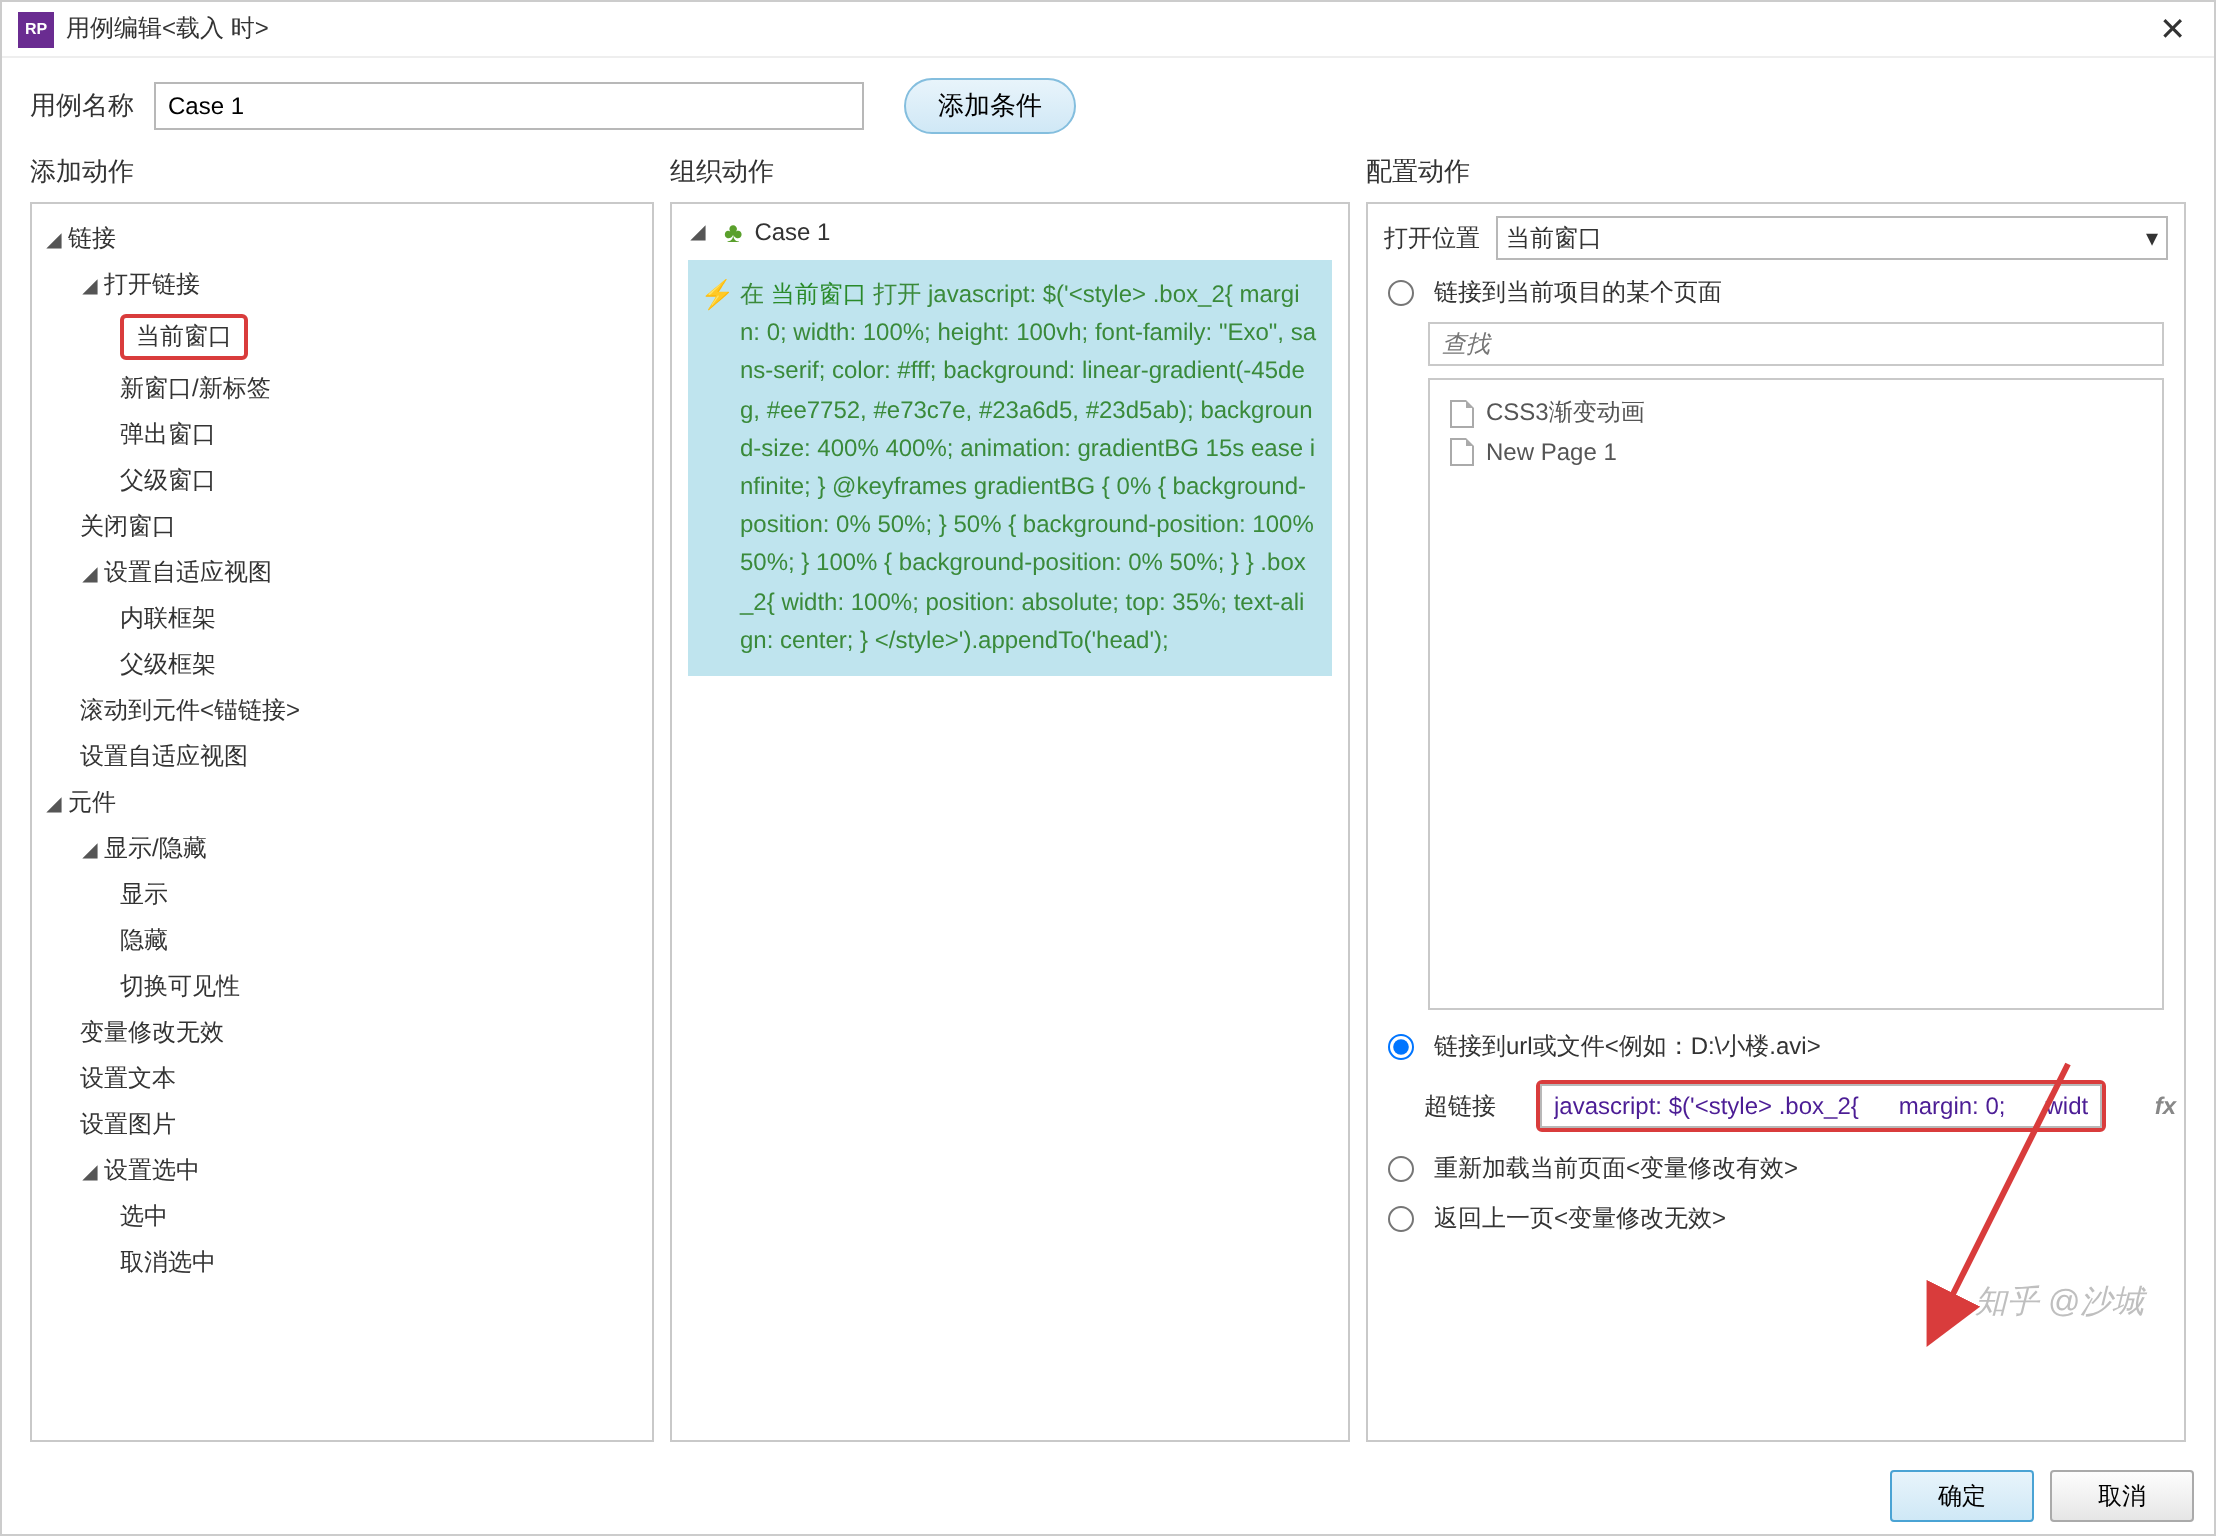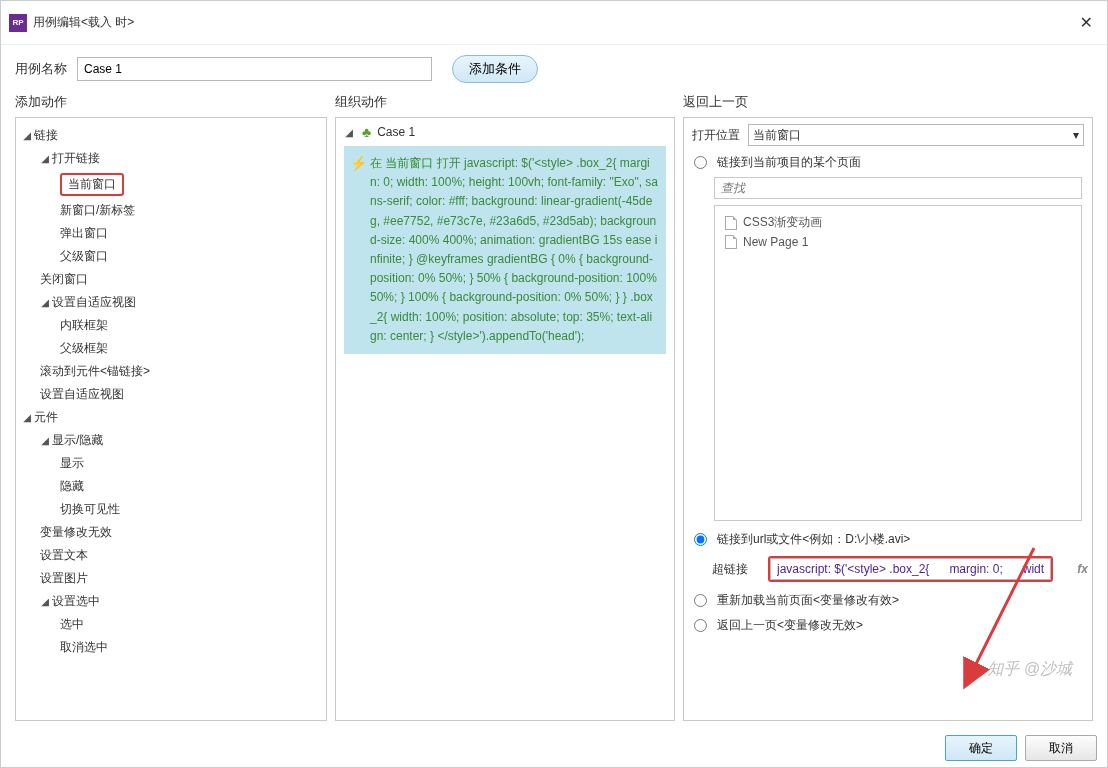--- a/index.html
+++ b/index.html
@@ -1,18 +1,18 @@
 <!DOCTYPE html>
 <html><head>
   <meta charset="utf-8">
   <style>
     * { box-sizing: border-box; margin: 0; padding: 0; }
     body { font-family: "Microsoft YaHei", "SimSun", Arial, sans-serif; font-size: 12px; background: #fff; color: #333; }
     .window { width: 1108px; height: 768px; border: 1px solid #ccc; display: flex; flex-direction: column; }
-    .titlebar { display: flex; align-items: center; padding: 4px 8px; border-bottom: 1px solid #eee; height: 44px; }
+    .titlebar { display: flex; align-items: center; padding: 4px 8px; border-bottom: 1px solid #eee; height: 28px; }
     .app-icon { width: 18px; height: 18px; background: #6a2c91; margin-right: 6px; display:flex; align-items:center; justify-content:center; color:#fff; font-size:8px; font-weight:bold;}
     .close-x { margin-left: auto; font-size: 16px; cursor: pointer; padding: 0 6px; }
     .top-row { padding: 10px 14px; display: flex; align-items: center; gap: 10px; }
     .label { font-size: 13px; }
     .case-input { width: 355px; height: 24px; border: 1px solid #b8b8b8; padding: 2px 6px; font-size: 12px; }
     .add-cond-btn { margin-left: 10px; border: 1px solid #84bede; background: linear-gradient(#e8f4fb,#d0e8f6); padding: 4px 16px; font-size: 13px; border-radius: 14px; cursor: pointer; }
     .cols { display: flex; padding: 0 14px 8px 14px; gap: 8px; flex: 1; min-height: 0; }
     .col { display: flex; flex-direction: column; min-height: 0; }
     .col-left { width: 312px; }
     .col-mid { width: 340px; }
@@ -43,21 +43,21 @@
     .page-icon::after{content:''; position:absolute; right:-1px; top:-1px; border-top:4px solid #fff; border-left:4px solid #aaa;}
     .url-row { display: flex; align-items: center; margin: 4px 2px 6px 28px; gap: 20px; }
     .url-input-wrap { border: 2px solid #d93c3c; border-radius: 3px; flex: 1; display:flex; align-items:center;}
     .url-input { flex:1; border: 1px solid #b8b8b8; padding: 3px 6px; font-size: 12px; height:22px; color:#4c1d95;}
     .fx-badge { font-weight:bold; font-style:italic; color:#888; margin-left:2px; padding:0 2px; }
     .footer { padding: 6px 10px; display: flex; justify-content: flex-end; gap: 8px; border-top: 0; }
     .btn { min-width: 72px; padding: 4px 12px; border: 1px solid #aaa; background: linear-gradient(#fdfdfd,#e6e6e6); border-radius: 2px; cursor: pointer; font-size:12px; height:26px;}
     .btn.ok { border: 1px solid #4aa3d4; background: linear-gradient(#e8f4fb,#cfe8f6); }
     .arrow-annot { position: absolute; right: 48px; top: 420px; pointer-events:none; }
     .arrow-annot svg { overflow:visible; }
-    .watermark { position: absolute; right: 20px; bottom: 40px; color: rgba(128,128,128,0.5); font-size: 16px; font-style: italic; pointer-events:none;}
+    .watermark { position: absolute; right: 20px; bottom: 58px; color: rgba(128,128,128,0.5); font-size: 16px; font-style: italic; pointer-events:none;}
     .col-right .panel { position: relative; display:flex; flex-direction:column; }
     .right-inner { display:flex; flex-direction:column; flex:1; min-height:0;}
     ::-webkit-scrollbar { width: 16px; }
     ::-webkit-scrollbar-track { background:#f0f0f0; }
     ::-webkit-scrollbar-thumb { background:#c9c9c9; border:1px solid #aaa;}
   </style>
 </head>
 <body>
 
 <div class="window">
@@ -170,21 +170,21 @@
         <div class="action-block">
           <span class="bolt">⚡</span>
           <span class="action-text">
             <span>在 </span><span style="color:#2a8a2a">当前窗口</span><span> 打开 </span><span>javascript: $('&lt;style&gt; .box_2{      margin: 0;      width: 100%;      height: 100vh;      font-family: "Exo", sans-serif;      color: #fff;      background: linear-gradient(-45deg, #ee7752, #e73c7e, #23a6d5, #23d5ab);      background-size: 400% 400%;      animation: gradientBG 15s ease infinite; } @keyframes gradientBG {       0% {           background-position: 0% 50%;     }     50% {           background-position: 100% 50%;     }     100% {           background-position: 0% 50%;     } } .box_2{      width: 100%;      position: absolute;      top: 35%;      text-align: center; } &lt;/style&gt;').appendTo('head');</span>
           </span>
         </div>
       </div>
     </div>
 
     <div class="col col-right">
-      <div class="col-title">返回上一页</div>
+      <div class="col-title">配置动作</div>
       <div class="panel">
         <div class="right-inner">
           <div class="cfg-row">
             <span>打开位置</span>
             <div class="cfg-select">
               <span>当前窗口</span>
               <span>▾</span>
             </div>
           </div>
 

